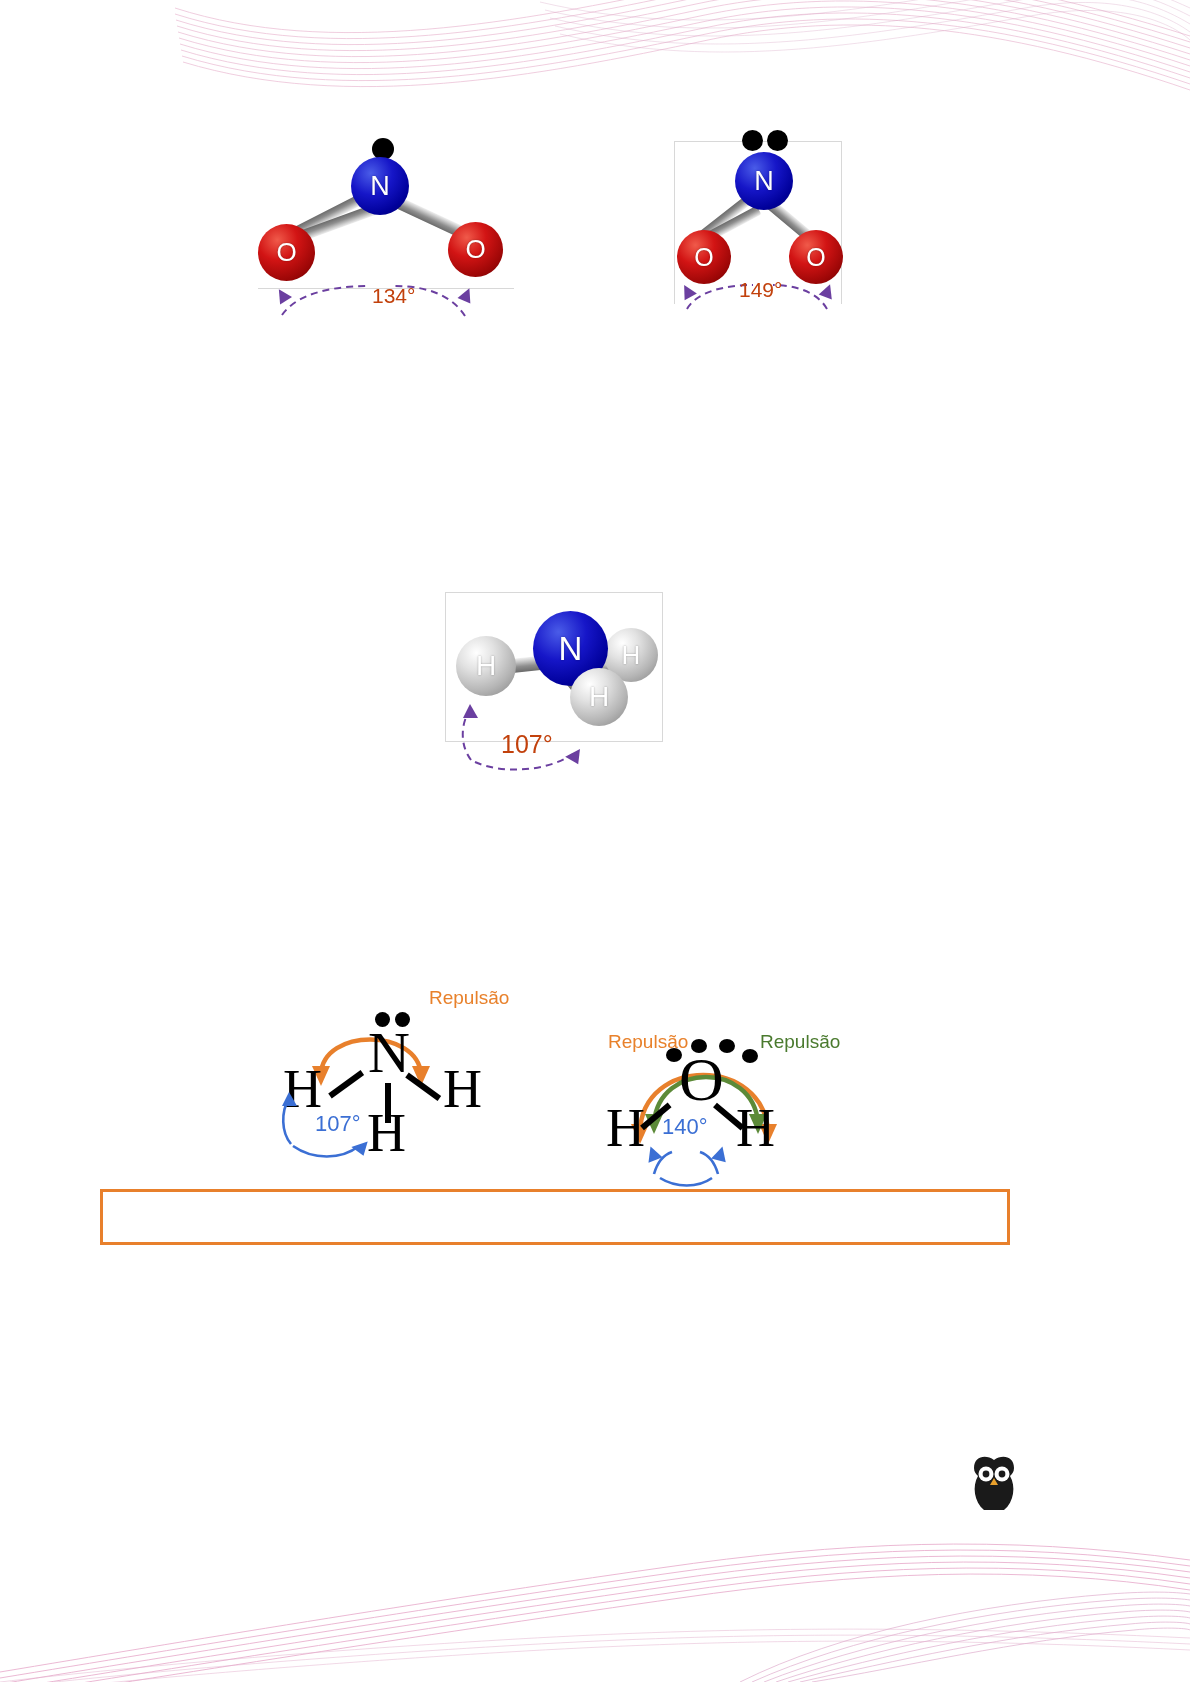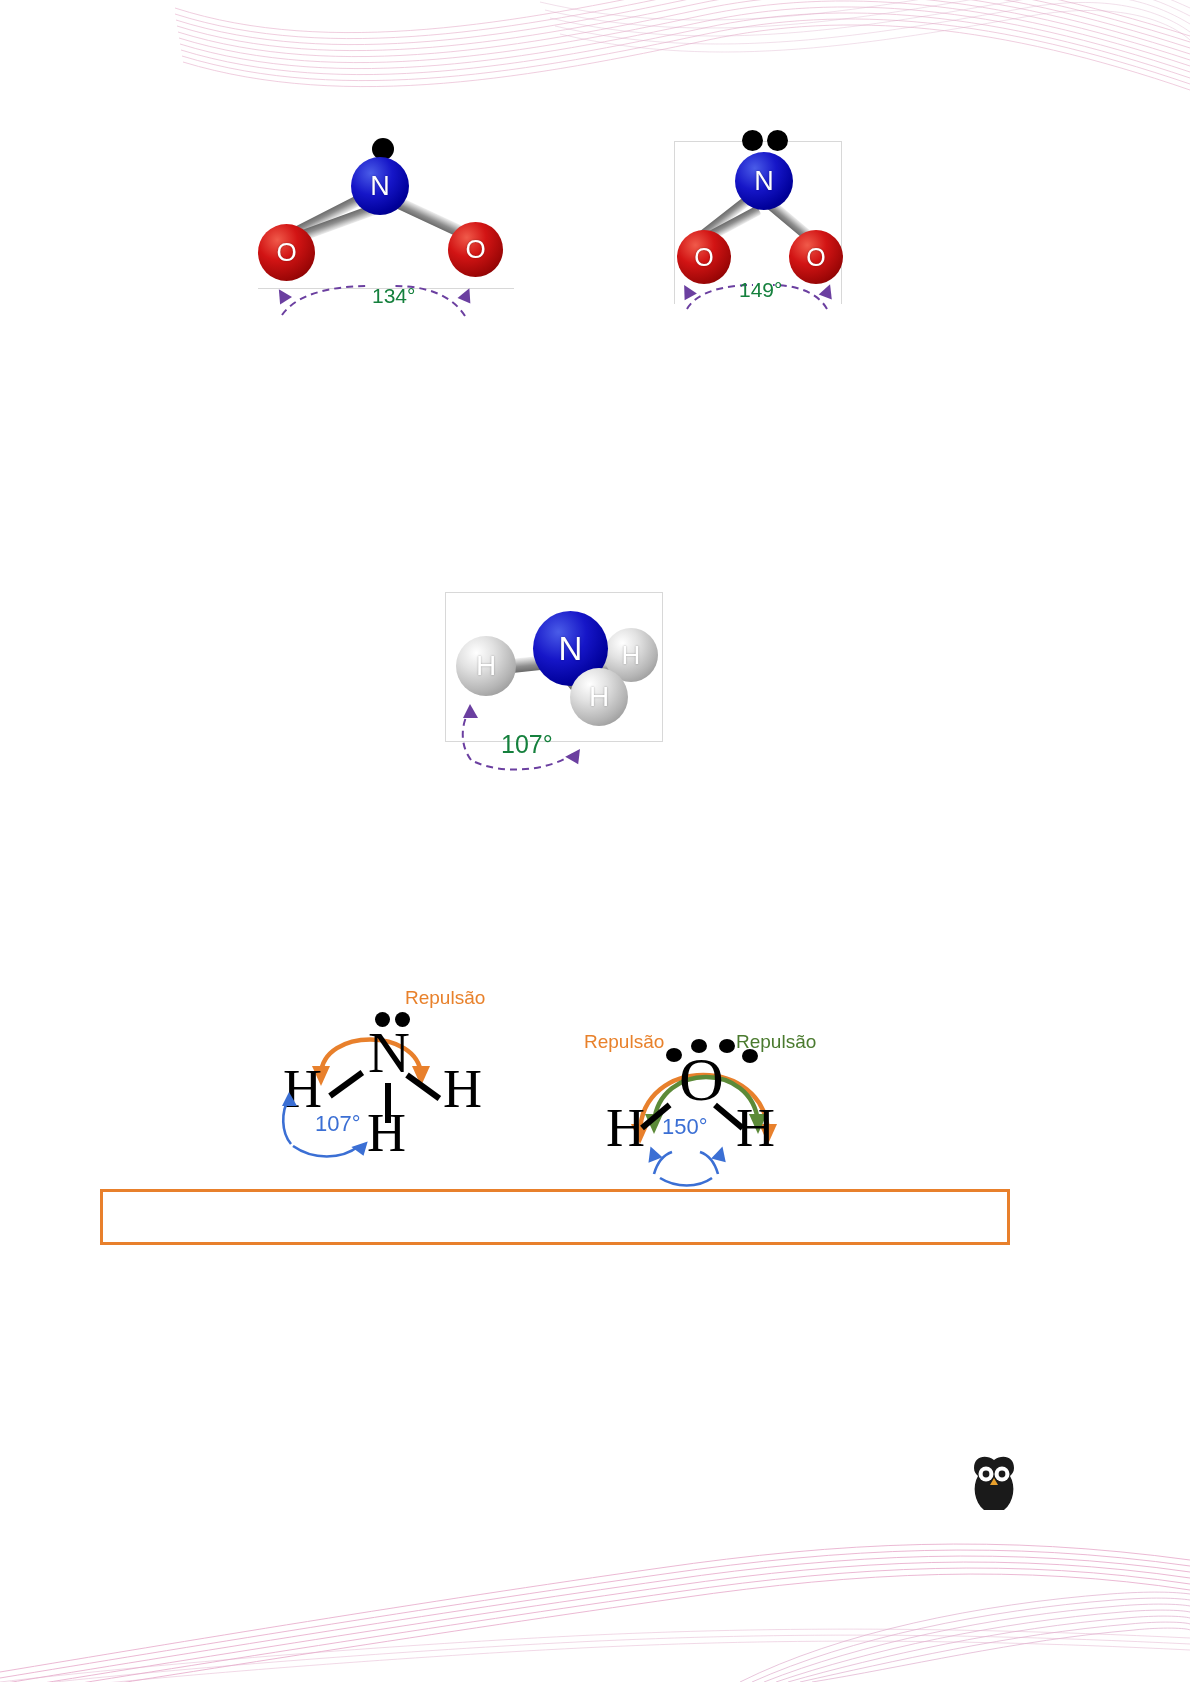--- a/index.html
+++ b/index.html
@@ -33,34 +33,35 @@
     color:#ffffff;
   }
   .bond{
     position:absolute;
     background:linear-gradient(to bottom, #f0f0f0 0%, #c9c9c9 25%, #8e8e8e 60%, #6b6b6b 100%);
     border-radius:2px;
     transform-origin:0 50%;
   }
   .lp-dot{position:absolute;width:20px;height:20px;border-radius:50%;background:#000;}
   .angle-label{
-    position:absolute;color:#15803d;font-size:21px;
+    position:absolute;color:#c2410c;font-size:21px;
     font-family:"Liberation Sans", sans-serif;white-space:nowrap;
   }
   
   .lewis{position:absolute;}
   .serif-atom{
     position:absolute;font-family:"Liberation Serif", serif;
     color:#000;line-height:1;white-space:nowrap;
   }
   .lewis-dot{position:absolute;width:13px;height:13px;border-radius:50%;background:#000;}
   .lewis-bond{position:absolute;background:#000;transform-origin:0 50%;}
   .rep-label{
     position:absolute;font-size:19px;white-space:nowrap;
     font-family:"Liberation Sans", sans-serif;
+    margin-left:24px;
   }
   .rep-orange{color:#e8812b;}
   .rep-green{color:#4a7a2e;}
   .ang-blue{
     position:absolute;color:#3b6fd4;font-size:22px;white-space:nowrap;
     font-family:"Liberation Sans", sans-serif;
   }
   
   #answer-box{
     position:absolute;left:100px;top:1189px;width:910px;height:56px;
@@ -250,21 +251,21 @@
   <div class="serif-atom" style="left:28px;top:79px;font-size:54px;">H</div>
   <div class="serif-atom" style="left:158px;top:79px;font-size:54px;">H</div>
 
   <svg style="position:absolute;left:58px;top:112px;width:130px;height:60px;overflow:visible;" viewBox="0 0 130 60">
     <path d="M18 40 C 22 26, 30 20, 36 18" fill="none" stroke="#3b6fd4" stroke-width="2.6"></path>
     <polygon points="17,12 10,27 25,26" fill="#3b6fd4" transform="rotate(-18 17 20)"></polygon>
     <path d="M24 44 C 40 54, 62 54, 76 44" fill="none" stroke="#3b6fd4" stroke-width="2.6"></path>
     <path d="M82 40 C 78 26, 70 20, 64 18" fill="none" stroke="#3b6fd4" stroke-width="2.6"></path>
     <polygon points="84,12 77,27 92,26" fill="#3b6fd4" transform="rotate(18 84 20)"></polygon>
   </svg>
-  <div class="ang-blue" style="left:84px;top:92px;">150°</div>
+  <div class="ang-blue" style="left:84px;top:92px;">140°</div>
 </div>
 
 <div id="answer-box"></div>
 
 <svg id="owl-logo" class="layer" viewBox="0 0 56 62">
   <path d="M8 16 C 8 4, 20 2, 28 8 C 36 2, 48 4, 48 16 C 48 20, 46 22, 44 24
            C 50 34, 48 50, 38 58 L 18 58 C 8 50, 6 34, 12 24 C 10 22, 8 20, 8 16 Z" fill="#1a1a1a"></path>
   <circle cx="20" cy="22" r="7.5" fill="#ffffff"></circle>
   <circle cx="36" cy="22" r="7.5" fill="#ffffff"></circle>
   <circle cx="20" cy="22" r="3.4" fill="#1a1a1a"></circle>

